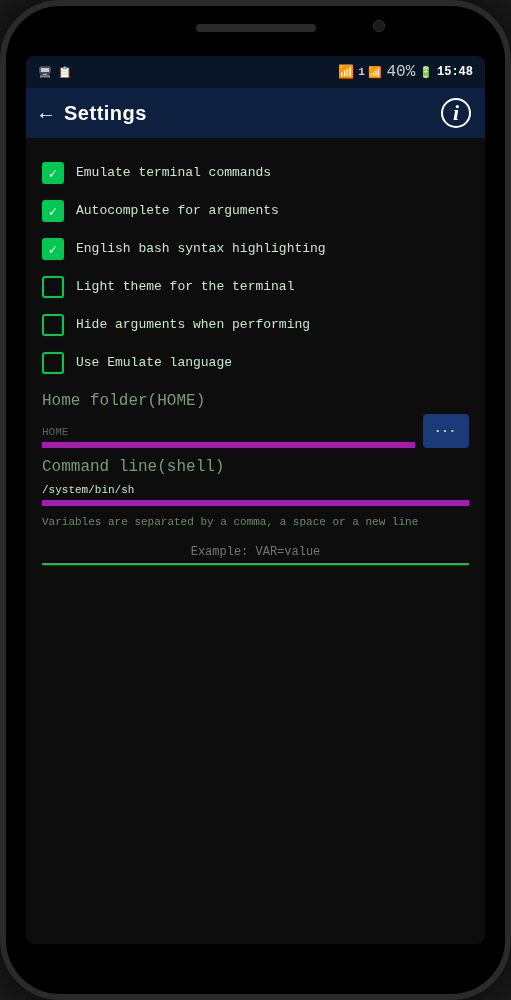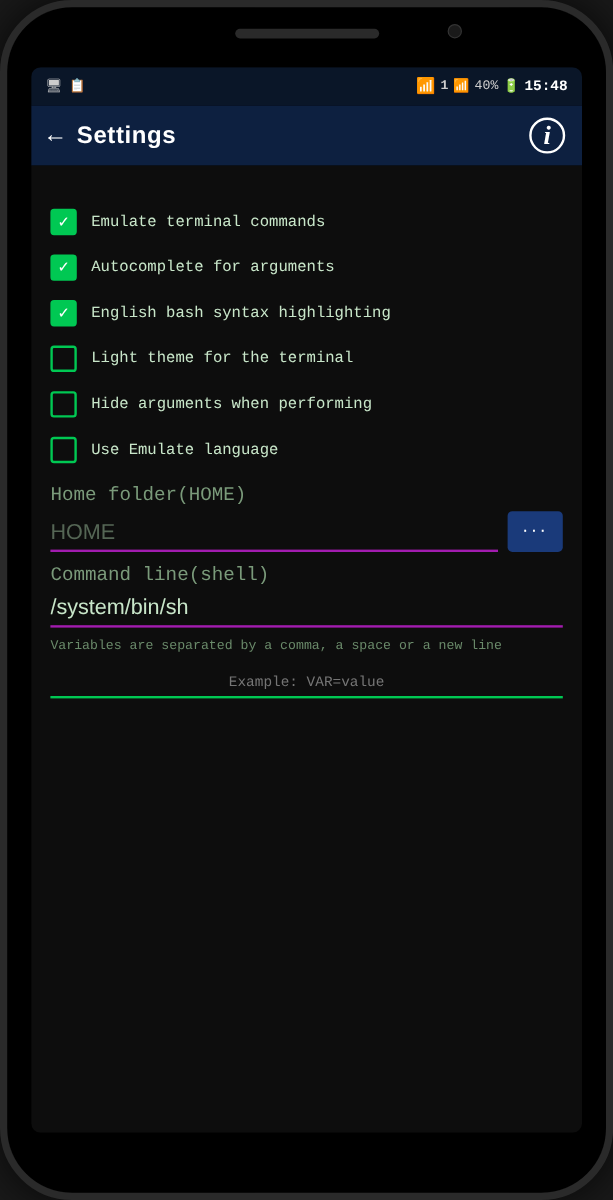--- a/index.html
+++ b/index.html
@@ -147,21 +147,21 @@
       justify-content: center;
       font-family: serif;
       font-style: italic;
       font-weight: bold;
     }
 
     
     .content {
       flex: 1;
       background: #0d0d0d;
-      padding: 28px 16px;
+      padding: 16px 16px;
       overflow-y: auto;
     }
 
     
     .checkbox-item {
       display: flex;
       align-items: center;
       gap: 12px;
       padding: 8px 0;
     }
@@ -210,24 +210,24 @@
       display: flex;
       align-items: flex-end;
       gap: 8px;
       margin-bottom: 6px;
     }
 
     .input-field {
       flex: 1;
       background: transparent;
       border: none;
-      border-bottom: 2px solid #a21caf;
+      border-bottom: 6px solid #a21caf;
       color: #c8e6c9;
-      font-size: 18px;
-      font-family: Liberation Sans, sans-serif;
+      font-size: 11px;
+      font-family: Liberation Mono, monospace;
       padding: 4px 0;
       outline: none;
     }
 
     .input-field::placeholder {
       color: #556655;
     }
 
     .browse-btn {
       background: #1a3a7a;
@@ -281,21 +281,21 @@
 
       <div class="status-bar">
         <div class="status-left">
           <span class="status-icon">🖥</span>
           <span class="status-icon">📋</span>
         </div>
         <div class="status-right">
           <span class="wifi-icon">📶</span>
           <span style="font-size:11px; color:#ccc; font-weight:bold;">1</span>
           <span style="font-size:11px;">📶</span>
-          <span style="font-size:11px; color:#ccc;">40%</span>
+          <span style="font-size:16px; color:#ccc;">40%</span>
           <span style="font-size:11px;">🔋</span>
           <span class="status-time">15:48</span>
         </div>
       </div>
 
       <div class="action-bar">
         <div class="action-bar-left">
           <span class="back-arrow">←</span>
           <span class="app-title">Settings</span>
         </div>

